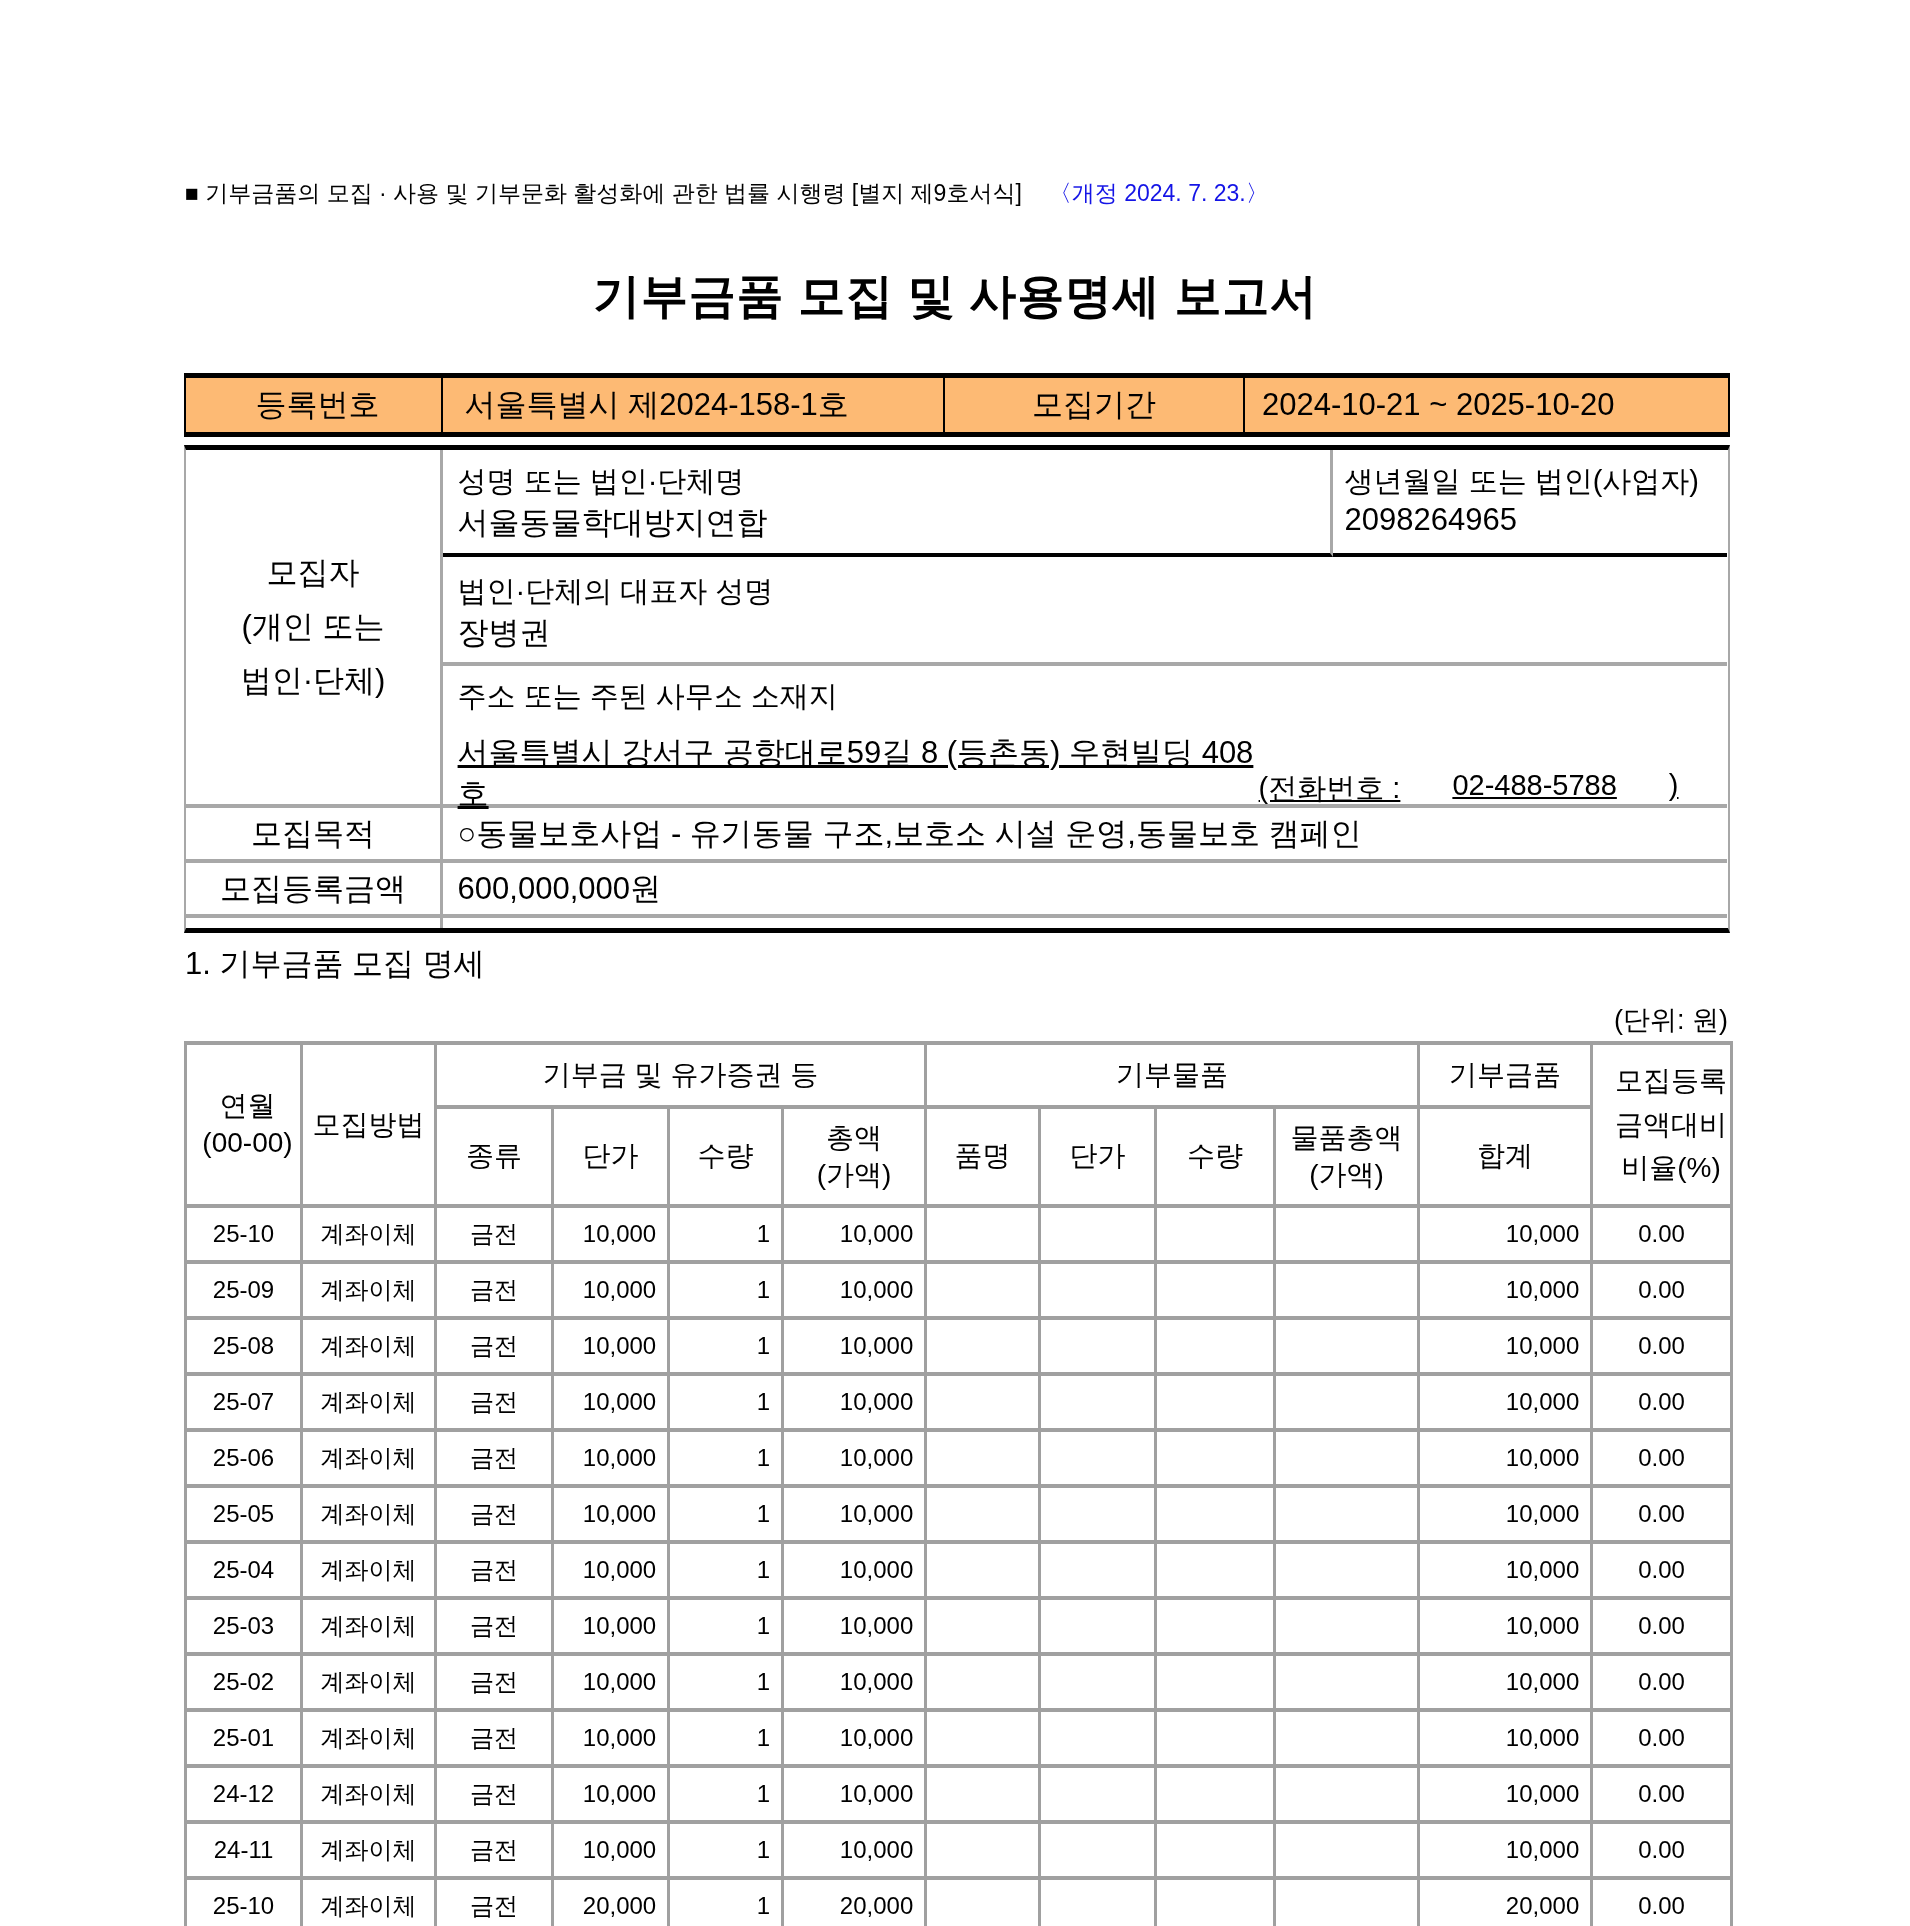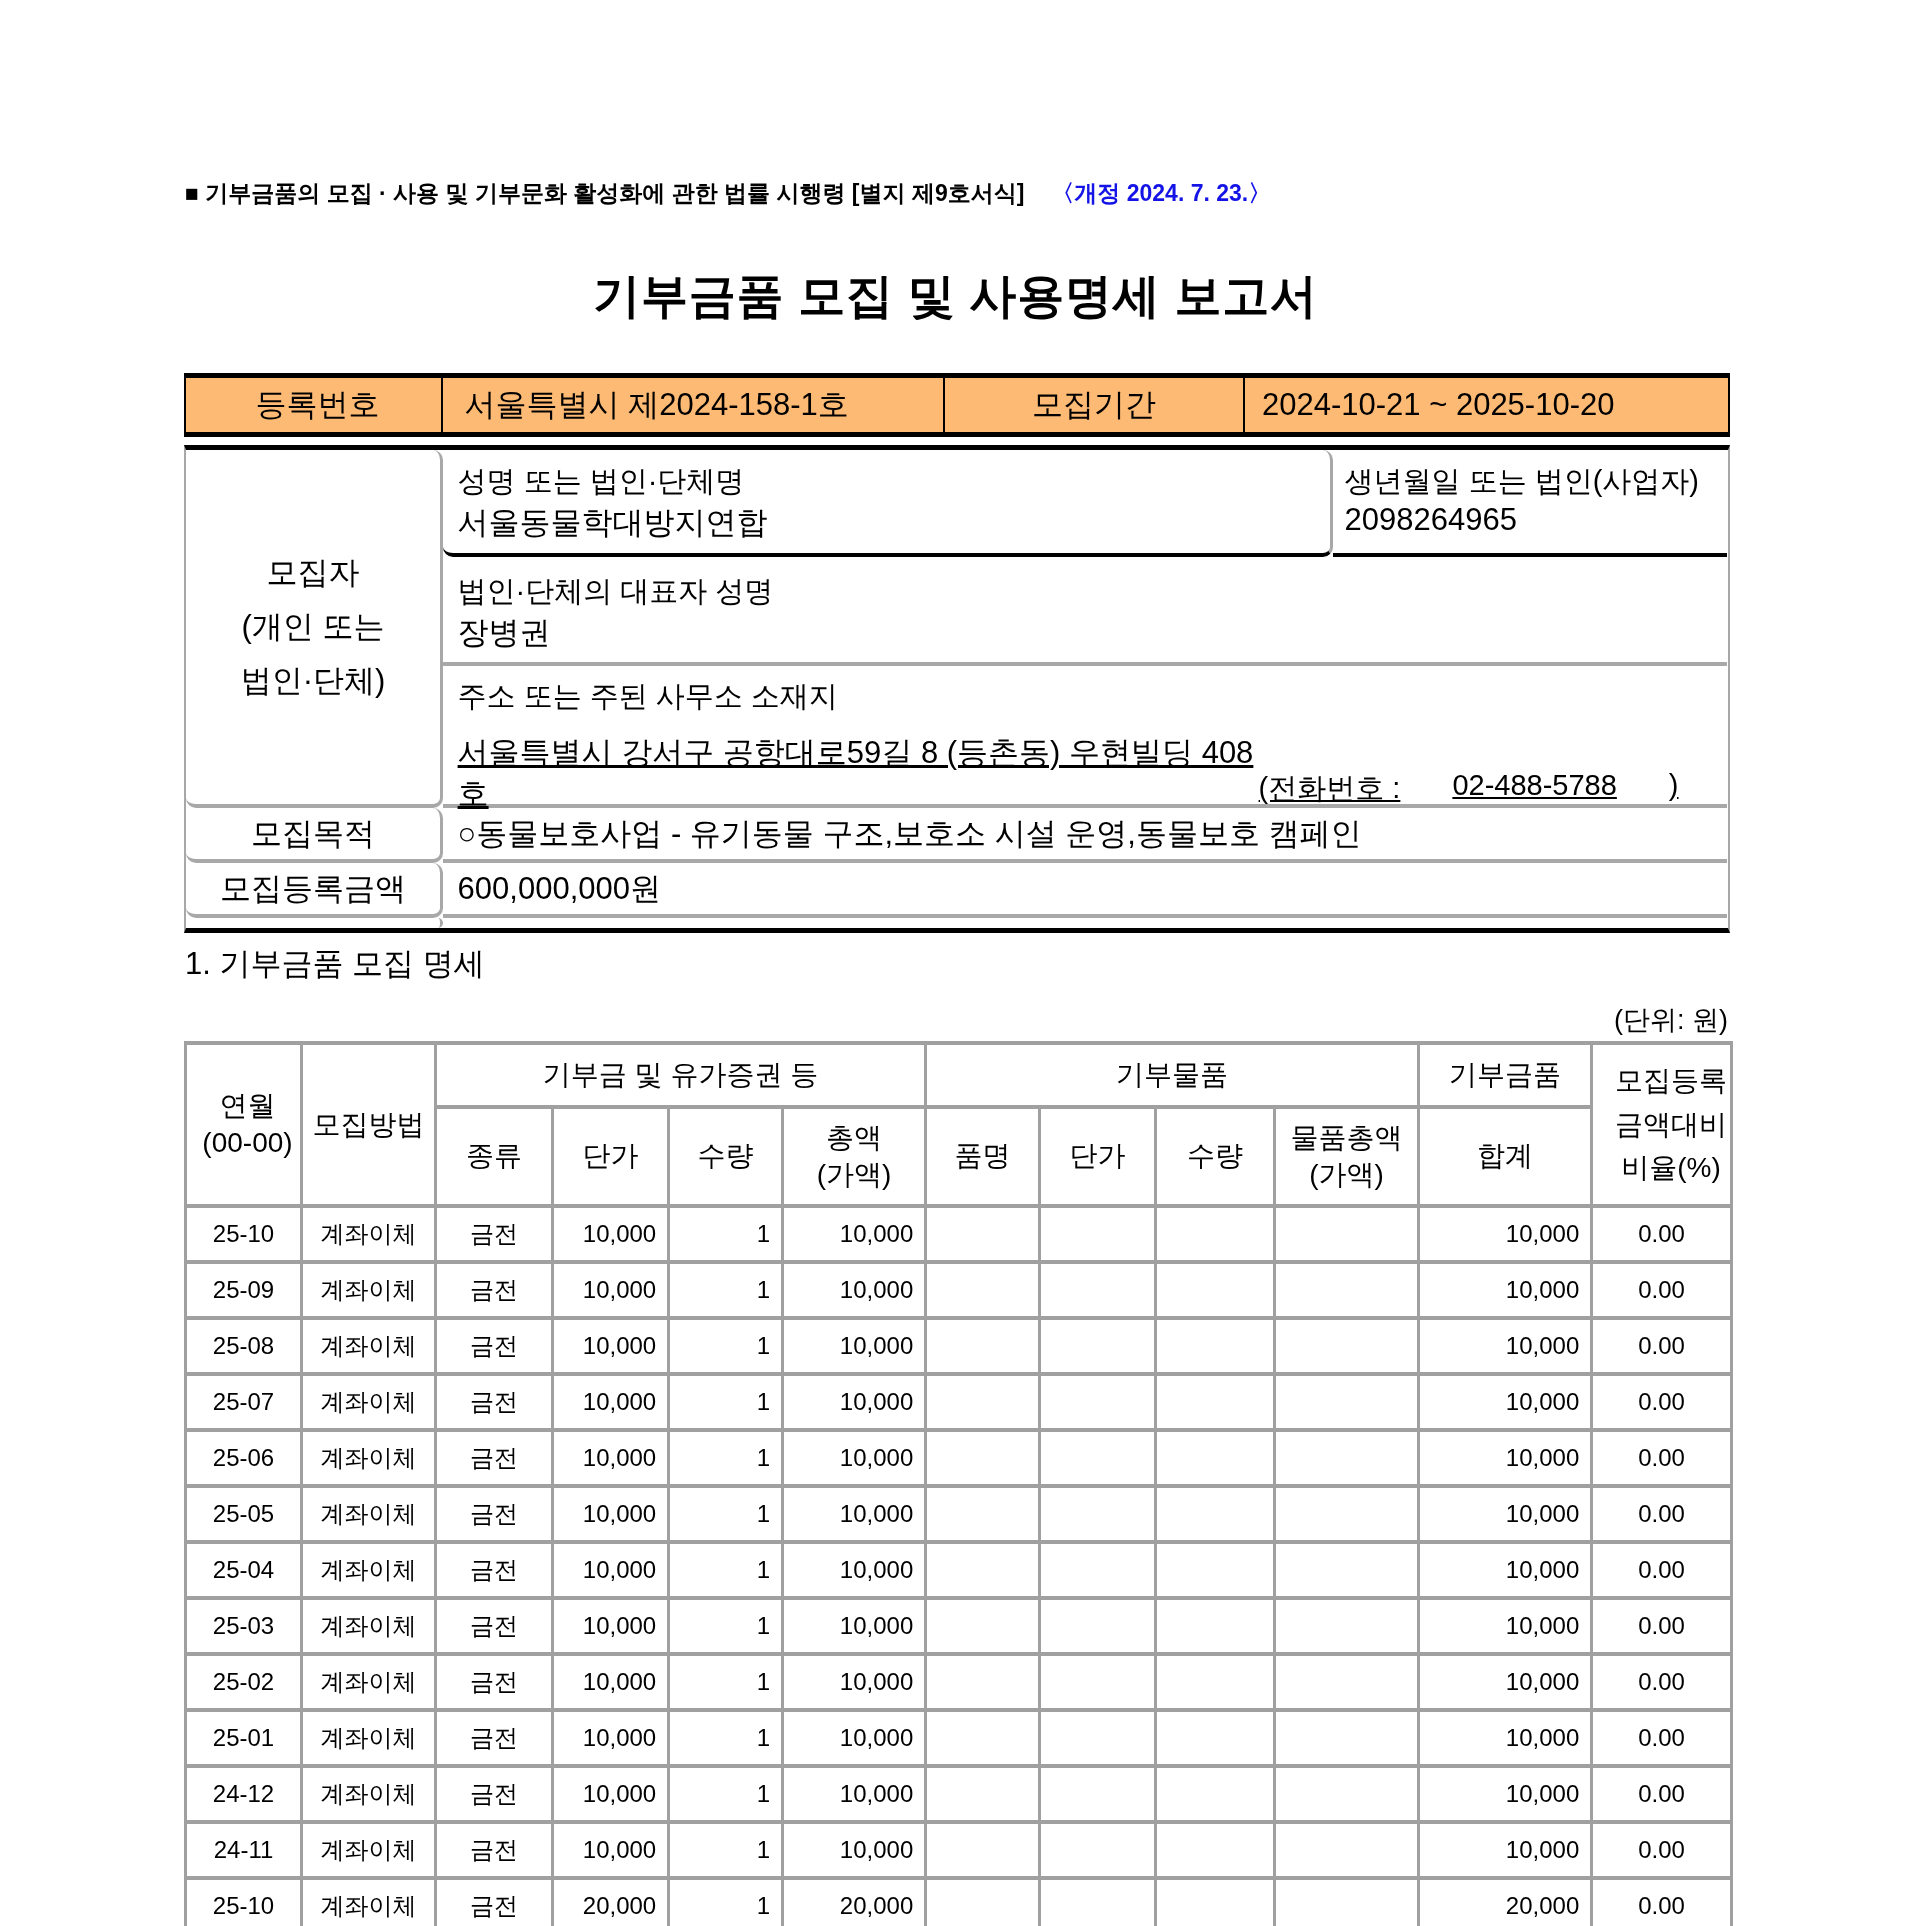--- a/index.html
+++ b/index.html
@@ -1,20 +1,20 @@
 <!DOCTYPE html>
 <html style="font-size:6.2px"><head>
 <meta charset="utf-8">
 <style>
   html,body { margin:0; padding:0; background:#ffffff; }
   body { width:1911px; height:2702px; position:relative; font-family:"Liberation Sans", sans-serif; color:#000; }
   .abs { position:absolute; }
 
   
-  .notice { left:185px; top:178px; font-size:23px; white-space:nowrap;font-weight:bold; }
+  .notice { left:185px; top:178px; font-size:23px; white-space:nowrap; }
   .notice .blue { margin-left:27px; }
 
   
   .doc-title { left:0; top:265px; width:100%; text-align:center; font-size:47px; font-weight:bold; letter-spacing:0.8px; }
 
   
   .regtable { left:184px; top:373px; width:1546px; height:64px; box-sizing:border-box;
     display:flex; background:#d9d9d9;
     border-top:5.4px solid #000; border-bottom:5.4px solid #000;
     border-left:2.3px solid #000; border-right:2.3px solid #000;
@@ -25,21 +25,21 @@
   .rc3 { width:300px; } .rc4 { flex:1; justify-content:flex-start !important; padding-left:17px; }
 
   
   .collector { left:184px; top:445px; width:1546px; box-sizing:border-box;
     display:grid; grid-template-columns:257px 890px 394px;
     grid-template-rows:107px 109px 142px 55px 55px 10px;
     border-top:5.4px solid #000; border-bottom:5.4px solid #000;
     border-left:2.3px solid #a8a8a8; border-right:2.3px solid #a8a8a8;
     font-size:31px; }
   .collector > div { box-sizing:border-box; }
-  .gray-r { border-right:3.1px solid #a8a8a8;border-radius:10px; }
+  .gray-r { border-right:3.1px solid #a8a8a8; }
   .gray-b { border-bottom:4.6px solid #a8a8a8; }
   .black-b { border-bottom:4.6px solid #000; }
   .c-label { grid-column:1; grid-row:1 / span 3; display:flex; flex-direction:column; justify-content:center; align-items:center; text-align:center; line-height:1.75; }
   .c-name  { grid-column:2; grid-row:1; padding:11.6px 0 0 14.6px; }
   .c-birth { grid-column:3; grid-row:1; padding:11.6px 0 0 11.6px; }
   .c-rep   { grid-column:2 / span 2; grid-row:2; padding:15.4px 0 0 14.6px; }
   .c-addr  { grid-column:2 / span 2; grid-row:3; padding:10.8px 0 0 14.6px; }
   .f-label { font-size:29px; }
   .f-value { }
   .addr-flex { display:flex; align-items:flex-end;text-decoration:underline; }

